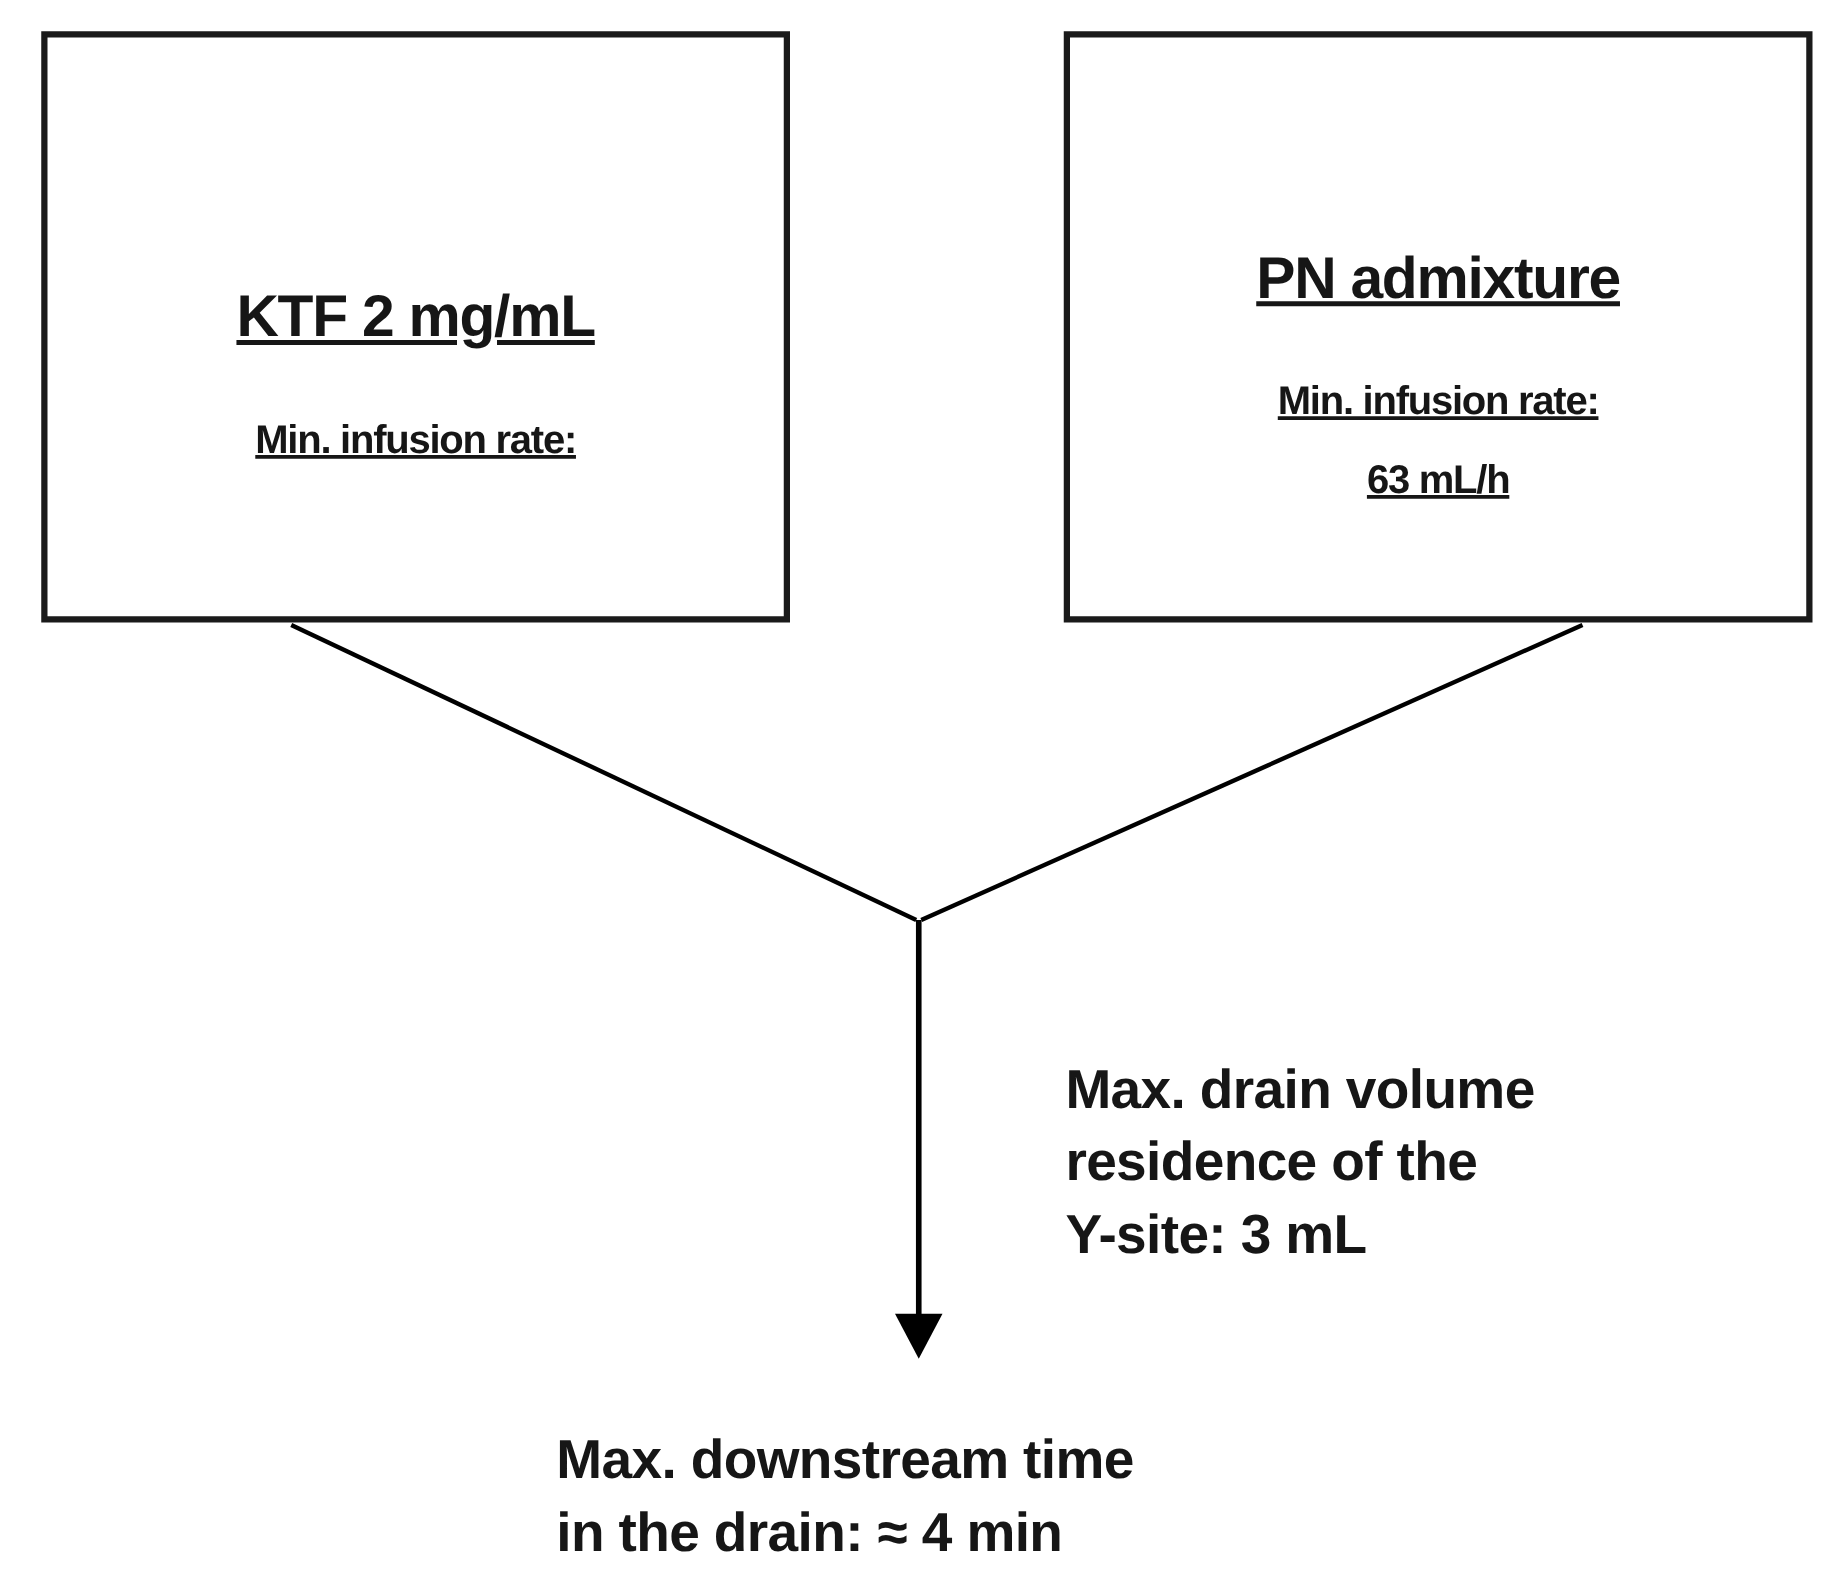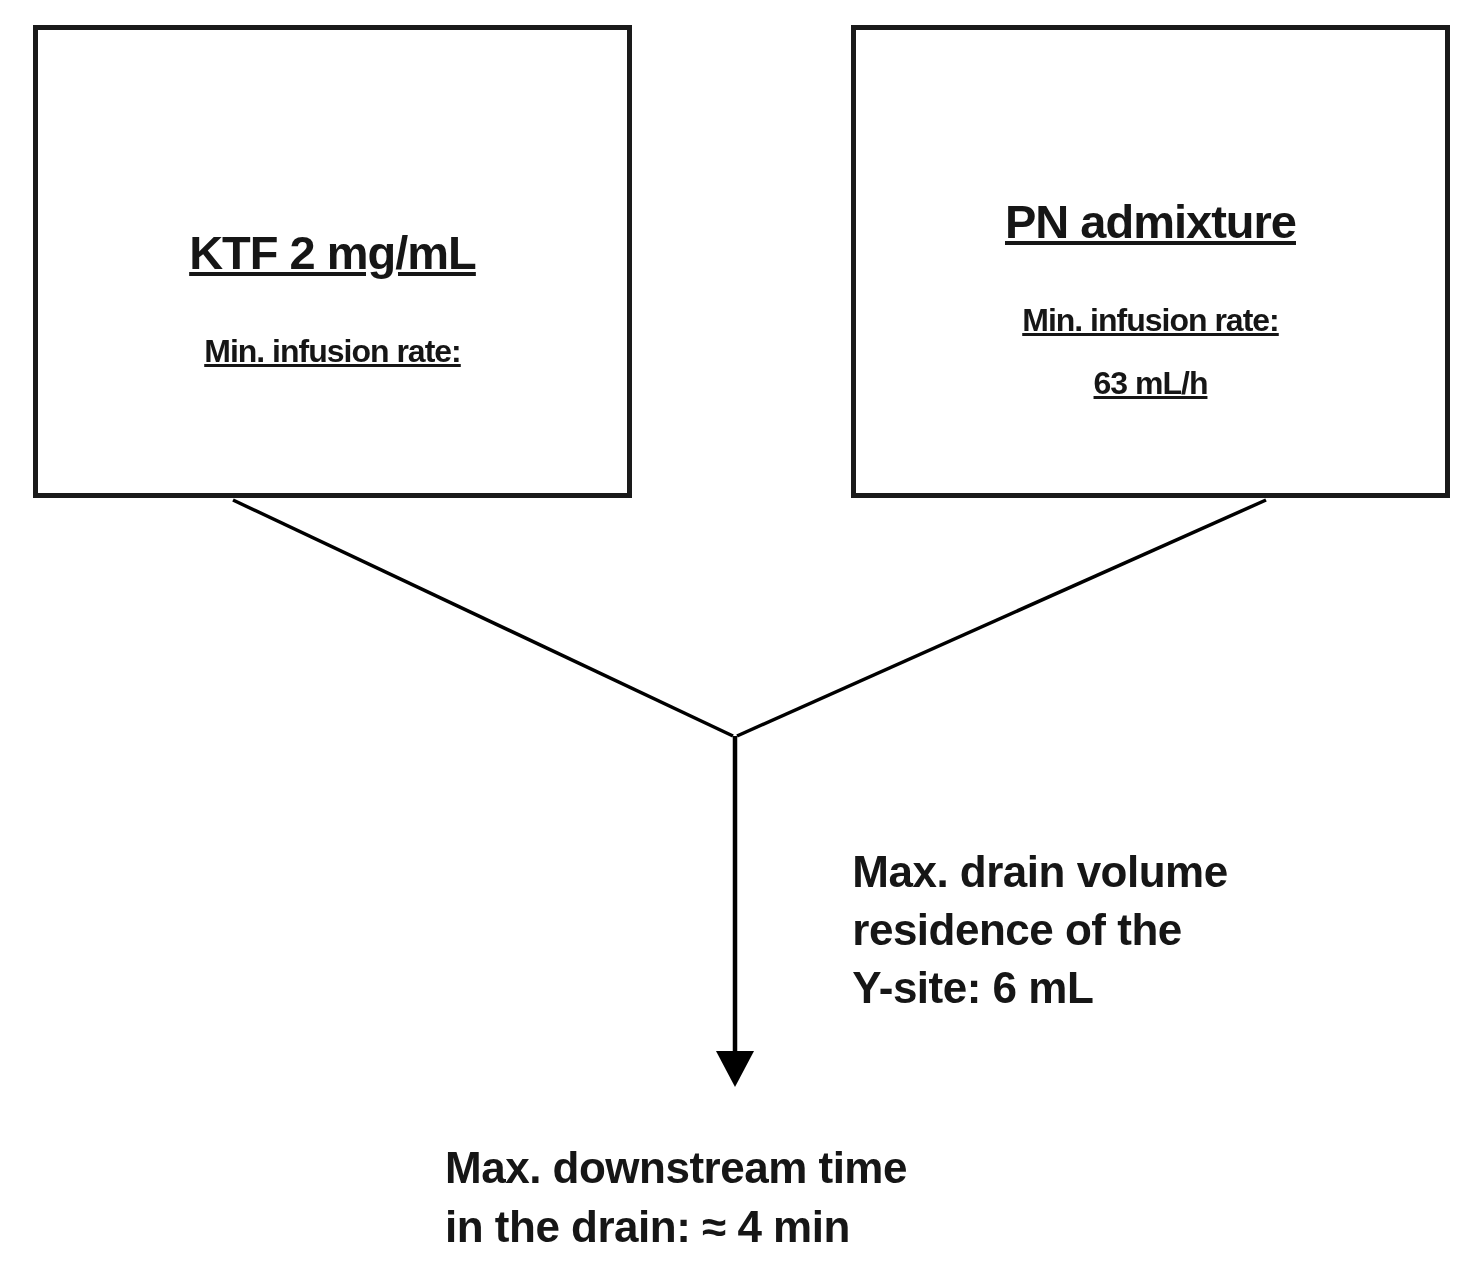--- a/index.html
+++ b/index.html
@@ -90,21 +90,21 @@
 
   <div class="box box-right">
     <div class="box-title">PN admixture</div>
     <div class="box-line">Min. infusion rate:</div>
     <div class="box-line">63 mL/h</div>
   </div>
 
   <div class="note note-drain">
     <div>Max. drain volume</div>
     <div>residence of the</div>
-    <div>Y-site: 6 mL</div>
+    <div>Y-site: 3 mL</div>
   </div>
 
   <div class="note note-residence">
     <div>Max. downstream time</div>
     <div>in the drain: ≈ 4 min</div>
   </div>
 
 </div>
 
 </body></html>

